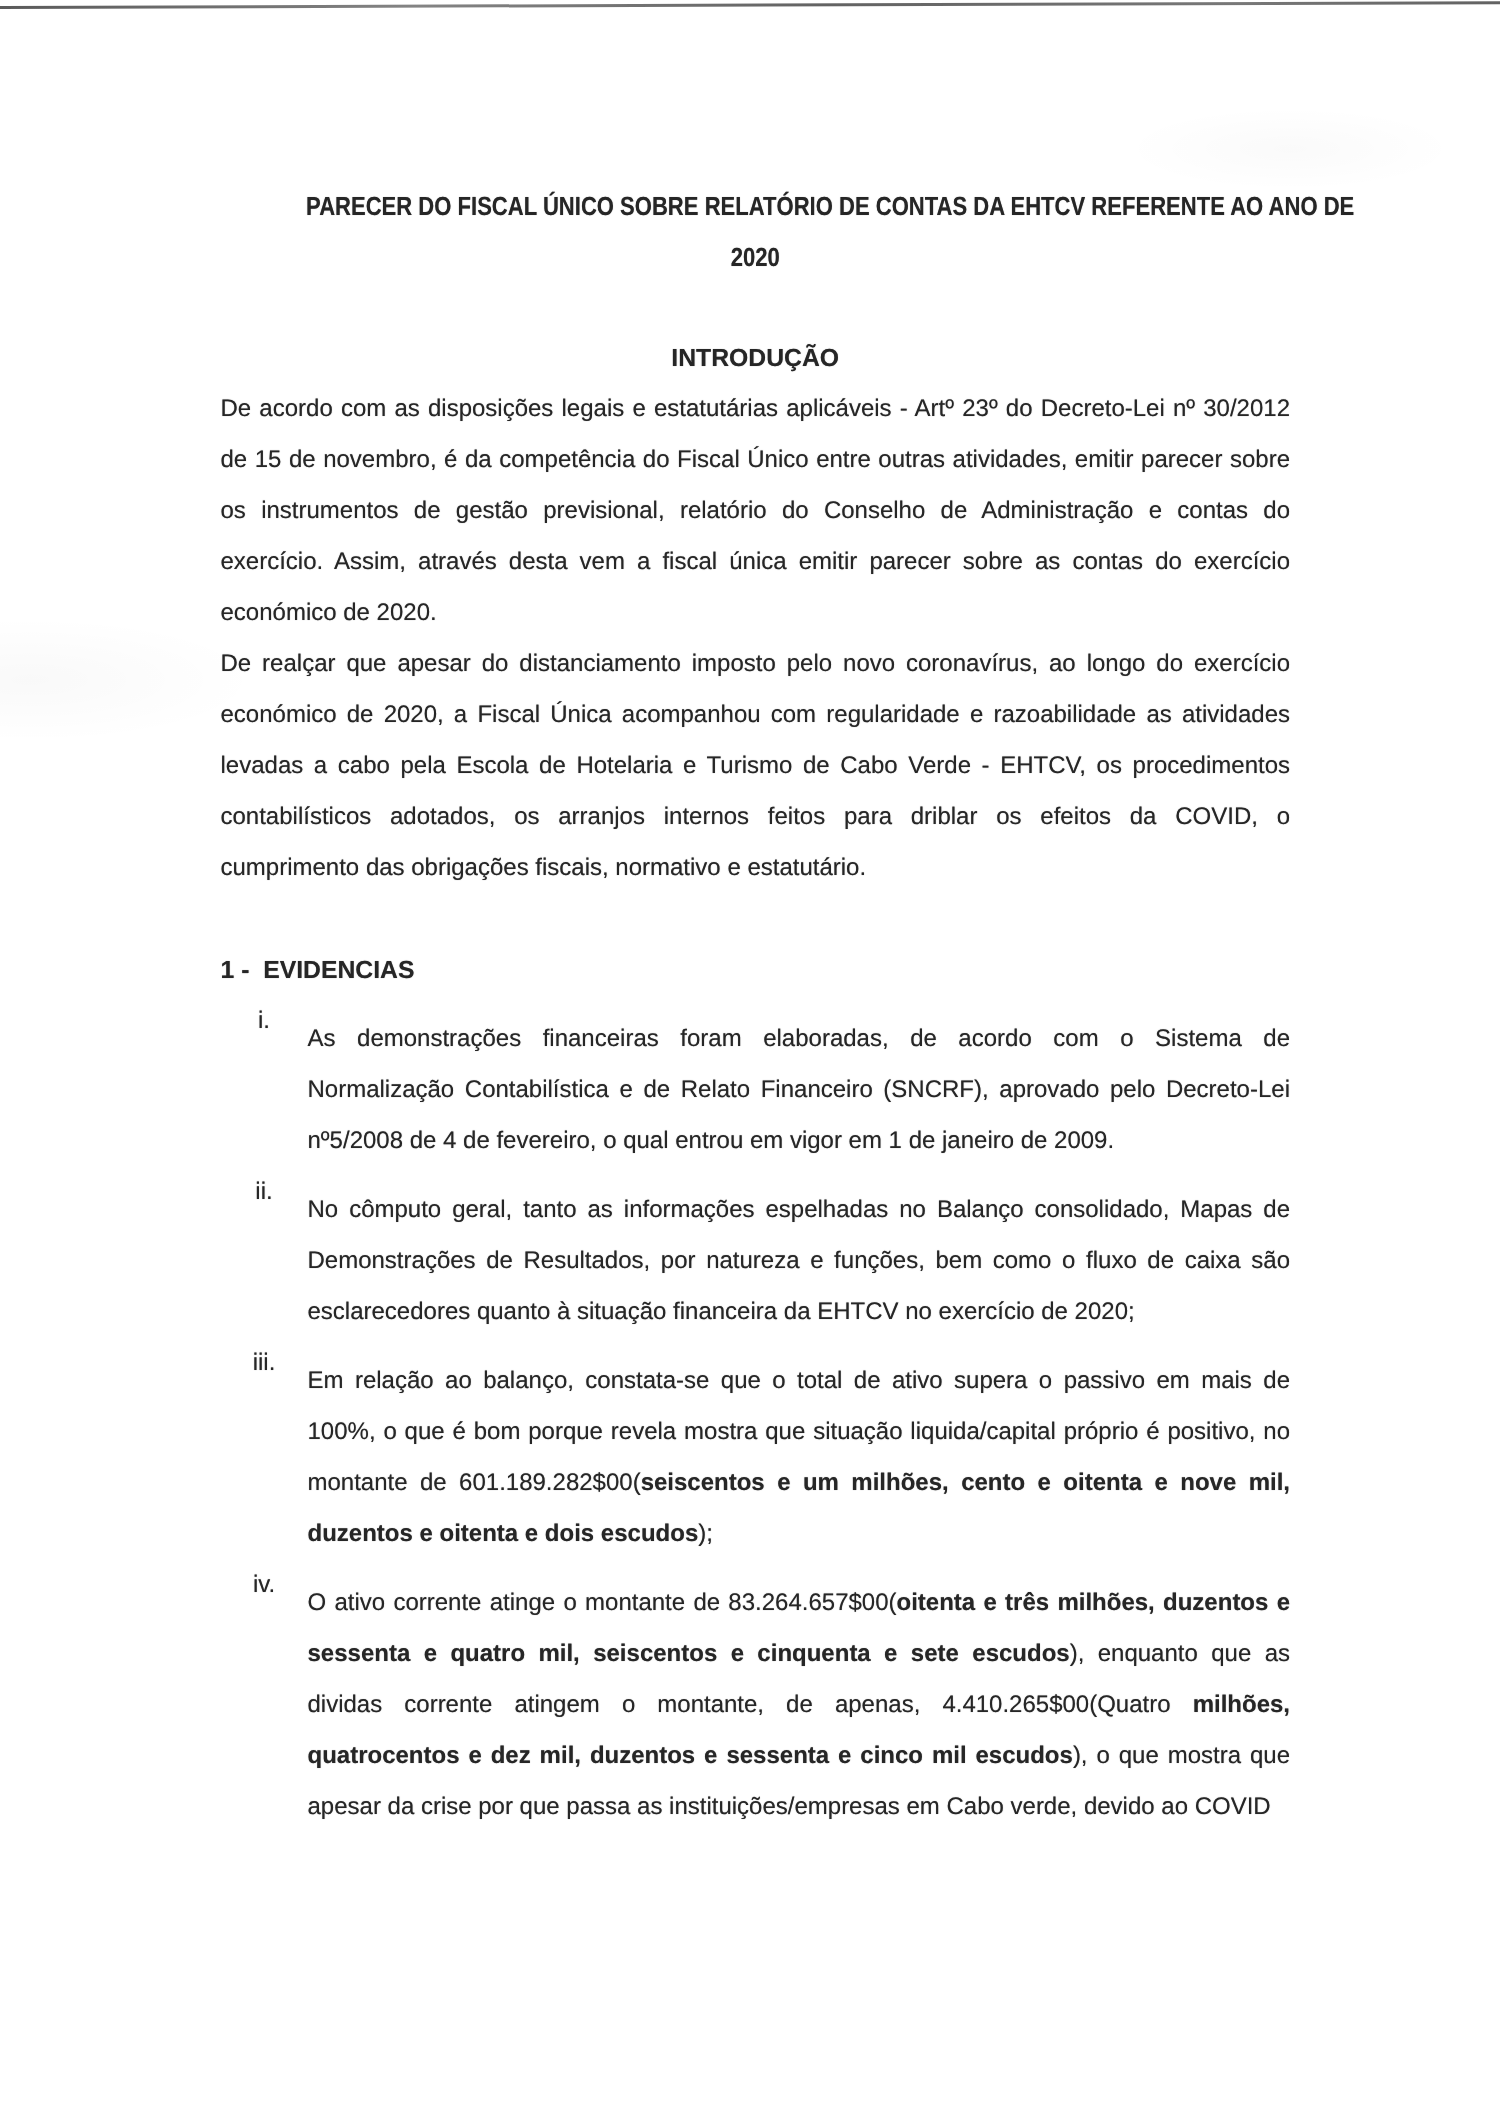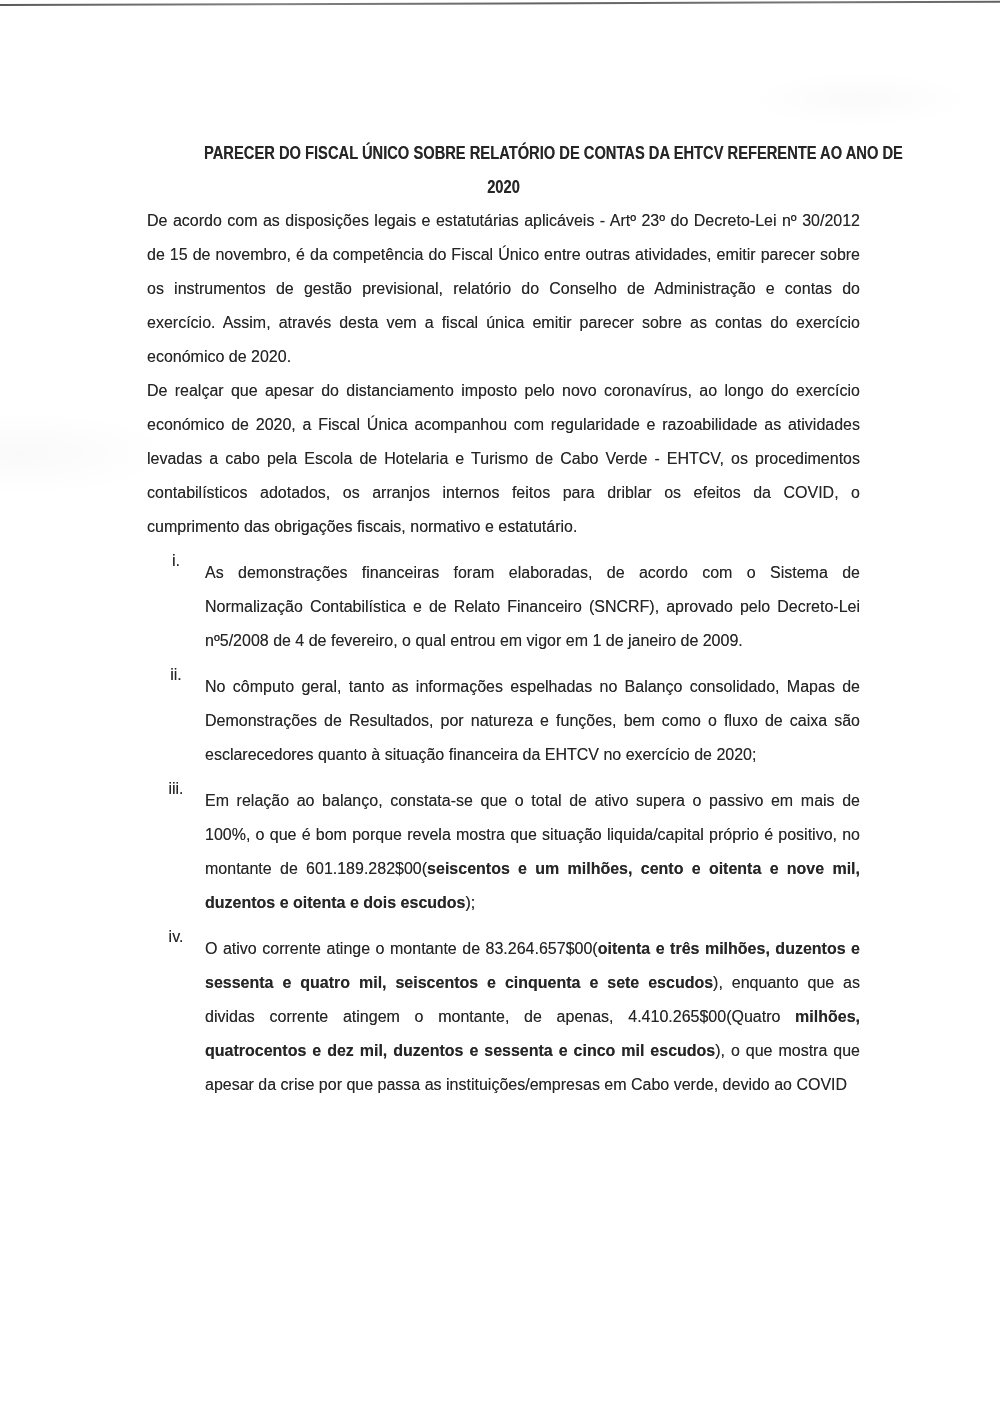--- a/index.html
+++ b/index.html
@@ -31,21 +31,21 @@
     position: absolute;
     inset: 0;
     background:
       radial-gradient(ellipse 220px 60px at 2% 32%, rgba(0,0,0,0.025), transparent 70%),
       radial-gradient(ellipse 160px 40px at 86% 7%, rgba(0,0,0,0.02), transparent 70%);
     pointer-events: none;
   }
   .doc {
     position: absolute;
     left: 147px;
-    top: 16px;
+    top: 0;
     width: 713px;
     font-size: 16px;
     line-height: 34px;
     text-shadow: 0 0 0.6px rgba(38,38,38,0.55); 
   }
   .title {
     margin: 120px 0 0 0;
     font-weight: 700;
     text-align: center;
   }
@@ -105,26 +105,28 @@
 
 <div class="scan-line"></div>
 <div class="page-texture"></div>
 
 <div class="doc">
   <h1 class="title">
     <span class="title-line">PARECER DO FISCAL ÚNICO SOBRE RELATÓRIO DE CONTAS DA EHTCV REFERENTE AO ANO DE</span>
     <span class="title-line">2020</span>
   </h1>
 
+  <h2 class="intro-heading">INTRODUÇÃO</h2>
 
   <div>
       <p class="para">De acordo com as disposições legais e estatutárias aplicáveis - Artº 23º do Decreto-Lei nº 30/2012 de 15 de novembro, é da competência do Fiscal Único entre outras atividades, emitir parecer sobre os instrumentos de gestão previsional, relatório do Conselho de Administração e contas do exercício.  Assim, através desta vem a fiscal única emitir parecer sobre as contas do exercício económico de 2020.</p>
       <p class="para">De realçar que apesar do distanciamento imposto pelo novo coronavírus, ao longo do exercício económico de 2020, a Fiscal Única acompanhou com regularidade e razoabilidade as atividades levadas a cabo pela Escola de Hotelaria e Turismo de Cabo Verde - EHTCV, os procedimentos contabilísticos adotados, os arranjos internos feitos para driblar os efeitos da COVID, o cumprimento das obrigações fiscais, normativo e estatutário.</p>
     </div>
 
+  <h3 class="evid-heading">1 -  EVIDENCIAS</h3>
 
 
   <div class="evidence-list">
       <div class="li-row">
         <div class="li-marker">i.</div>
         <div class="li-text"><span>As demonstrações financeiras foram elaboradas, de acordo com o Sistema de Normalização Contabilística e de Relato Financeiro (SNCRF), aprovado pelo Decreto-Lei nº5/2008 de 4 de fevereiro, o qual entrou em vigor em 1 de janeiro de 2009.</span></div>
       </div>
       <div class="li-row">
         <div class="li-marker">ii.</div>
         <div class="li-text"><span>No cômputo geral, tanto as informações espelhadas no Balanço consolidado, Mapas de Demonstrações de Resultados, por natureza e funções, bem como o fluxo de caixa são esclarecedores quanto à situação financeira da EHTCV no exercício de 2020;</span></div>

